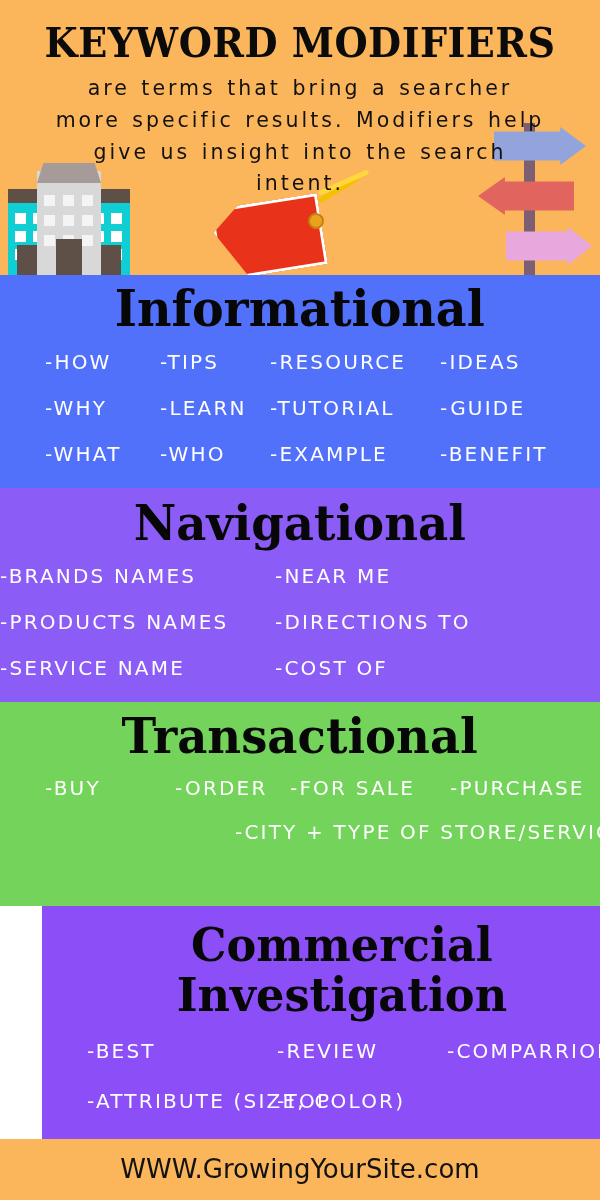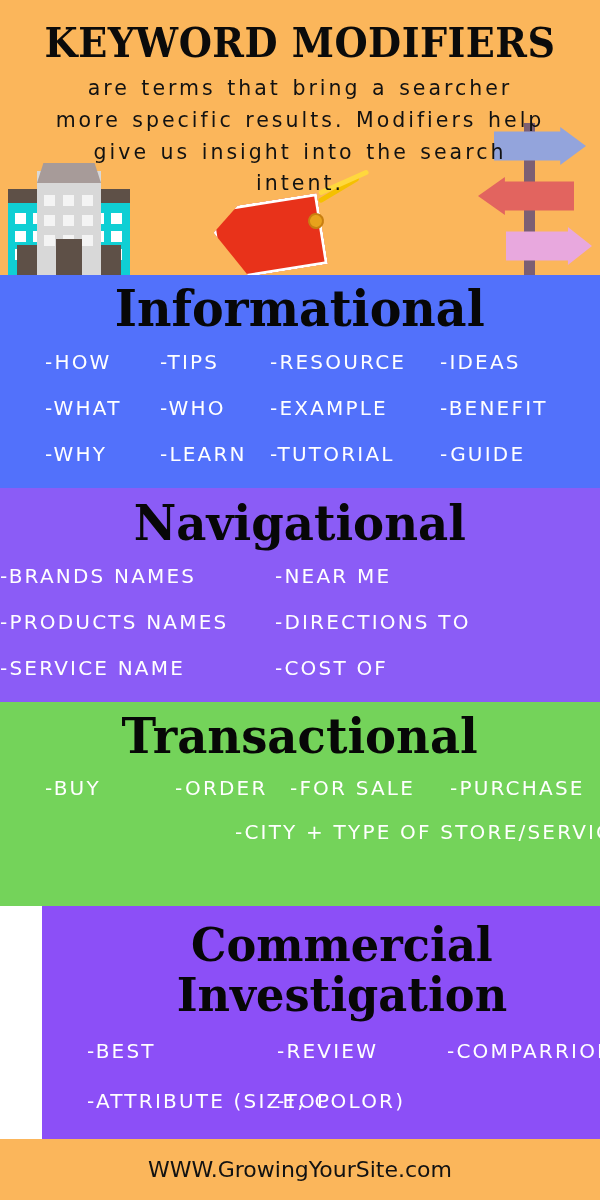--- a/index.html
+++ b/index.html
@@ -191,21 +191,21 @@
   .g-comm .term:nth-child(3) { width:auto; }
 
   
   .footer {
     flex:1 1 auto;
     background:#fbb65b;
     display:flex; align-items:center; justify-content:center;
   }
   .footer-url {
     font-family:"DejaVu Sans", sans-serif;
-    font-size:22px;
+    font-size:26px;
     color:#121212;
     letter-spacing:0px;
   }
 </style>
 </head>
 <body>
 
 <div id="infographic">
 
   <div class="header">
@@ -266,31 +266,31 @@
   <div class="section sec-informational">
     <div class="sec-title">Informational</div>
     <div class="terms g-info">
       <div class="term-row">
         <span class="term">-HOW</span>
         <span class="term">-TIPS</span>
         <span class="term">-RESOURCE</span>
         <span class="term">-IDEAS</span>
       </div>
       <div class="term-row">
+        <span class="term">-WHY</span>
+        <span class="term">-LEARN</span>
+        <span class="term">-TUTORIAL</span>
+        <span class="term">-GUIDE</span>
+      </div>
+      <div class="term-row">
         <span class="term">-WHAT</span>
         <span class="term">-WHO</span>
         <span class="term">-EXAMPLE</span>
         <span class="term">-BENEFIT</span>
       </div>
-      <div class="term-row">
-        <span class="term">-WHY</span>
-        <span class="term">-LEARN</span>
-        <span class="term">-TUTORIAL</span>
-        <span class="term">-GUIDE</span>
-      </div>
     </div>
   </div>
 
   <div class="section sec-navigational">
     <div class="sec-title">Navigational</div>
     <div class="terms g-nav">
       <div class="term-row">
         <span class="term">-BRANDS NAMES</span>
         <span class="term">-NEAR ME</span>
       </div>

